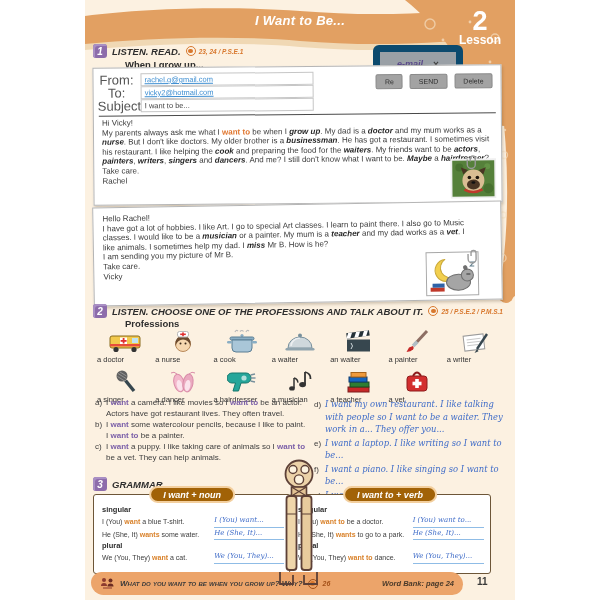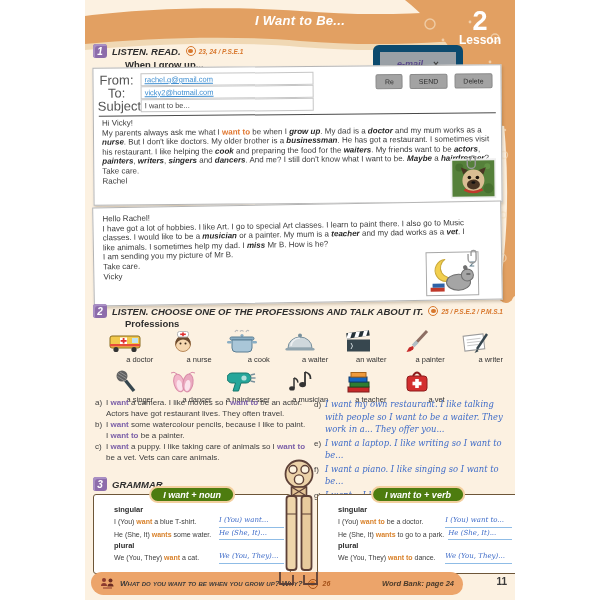--- a/index.html
+++ b/index.html
@@ -50,21 +50,21 @@
   .divider{position:absolute;top:47px;left:5px;right:5px;border-top:1.5px solid #4a4a4a}
   .mailbody{position:absolute;top:50px;left:8px;right:8px;font-size:8px;line-height:9.6px;color:#3d3d3d}
   .mailbody2{padding:6px 9px 0 9px;font-size:8px;line-height:9.6px;color:#3d3d3d}
   .b{font-weight:bold;font-style:italic;color:#262626}
   .hl{color:#e0762f;font-weight:bold}
   .photo{position:absolute;z-index:4}
 
   
   .pgrid{position:absolute;top:329px;left:12px;width:406px;display:grid;z-index:3;
          grid-template-columns:repeat(7,1fr);grid-row-gap:5px;grid-column-gap:2px}
-  .pcell{text-align:right}
+  .pcell{text-align:left}
   .picon{height:25px;display:flex;align-items:flex-end;justify-content:center}
   .plabel{font-size:7.5px;color:#333;margin-top:1px}
 
   
   .exwrap{position:absolute;top:398px;left:10px;width:410px;display:flex;gap:7px;z-index:3}
   .excol-l{width:212px}
   .excol-r{width:191px}
   .ex{position:relative;padding-left:11px;margin-bottom:1px}
   .exl{position:absolute;left:0;top:0;color:#3d3d3d}
   .excol-l .ex{font-size:8px;line-height:10.5px;color:#3d3d3d}
@@ -72,41 +72,41 @@
   .pv{color:#7b5fa8;font-weight:bold}
   .excol-r .ex{font-size:8.4px;line-height:12.5px}
   .excol-r .exl{font-size:8px;color:#3d3d3d;top:1px}
   .hw{font-family:"DejaVu Serif",serif;font-style:italic;color:#3f6cc8}
   .hw-ruled{background-image:repeating-linear-gradient(to bottom,transparent 0,transparent 11.4px,#93bce4 11.4px,#93bce4 12.5px)}
 
   
   .gbox{position:absolute;top:494px;height:78px;background:#fff;border:1.5px solid #6d5638;
         border-radius:3px;z-index:3}
   .gbox-l{left:8px;width:196px}
-  .gbox-r{left:232px;width:200px}
-  .gpill{position:absolute;top:-9px;left:50%;transform:translateX(-50%);background:#4d7c0f;
+  .gbox-r{left:204px;width:200px}
+  .gpill{position:absolute;top:-9px;left:50%;transform:translateX(-50%);background:#a16207;
          border:2px solid #f3cf9e;border-radius:10px;padding:1.5px 12px;color:#fff;
          font-weight:bold;font-style:italic;font-size:9px;white-space:nowrap}
-  .gcontent{padding:9px 6px 3px 20px}
+  .gcontent{padding:9px 6px 3px 8px}
   .gsec{font-weight:bold;font-size:7.5px;color:#2e2e2e;line-height:11px}
   .grow{display:flex;align-items:flex-end;line-height:11.5px}
   .gp{flex:1.55;font-size:7px;color:#3d3d3d;white-space:nowrap}
   .gh{flex:1;font-size:7px;border-bottom:1px solid #8fbce6;margin-left:4px;white-space:nowrap}
   .ow{color:#d9822b;font-weight:bold}
   .pin{position:absolute;left:192px;top:458px;z-index:5}
 
   
   .footbar{position:absolute;top:572px;left:6px;width:372px;height:23px;background:#eca46a;
            border-radius:12px 14px 12px 14px;display:flex;align-items:center;gap:5px;
            padding:0 9px;box-sizing:border-box;z-index:3}
   .fquestion{font-variant:small-caps;font-weight:bold;font-style:italic;font-size:8px;color:#3a3a3a;white-space:nowrap}
   .fref{font-size:7px;font-weight:bold;font-style:italic;color:#a35018}
   .fspacer{flex:1}
   .fwordbank{font-size:7.5px;font-style:italic;font-weight:bold;color:#4a3a2a;white-space:nowrap}
-  .pagenum{position:absolute;top:576px;left:392px;width:30px;text-align:right;
+  .pagenum{position:absolute;top:576px;left:392px;width:30px;text-align:left;
            font-weight:bold;font-size:10px;color:#3a3a3a;z-index:3}
 </style>
 </head>
 <body>
 
 <div class="sheet">
 
   <svg class="hdr-svg" width="430" height="320" viewBox="0 0 430 320">
     <path d="M0,22 C60,14 150,12 215,17 C290,23 360,20 430,10 L430,40 C360,50 290,53 215,47 C150,41 60,44 0,50 Z" fill="#f0d8b4"></path>
     <path d="M0,16 C60,8 150,6 215,11 C290,17 360,14 430,4 L430,34 C360,44 290,47 215,41 C150,35 60,38 0,44 Z" fill="#e2a062"></path>
@@ -401,21 +401,21 @@
       <div class="ex">
         <span class="exl">a)</span>
         <span><span>I </span><span class="pv">want</span><span> a camera. I like movies so I </span><span class="pv">want to</span><span> be an actor. Actors have got restaurant lives. They often travel.</span></span>
       </div>
       <div class="ex">
         <span class="exl">b)</span>
         <span><span>I </span><span class="pv">want</span><span> some watercolour pencils, because I like to paint. I </span><span class="pv">want to</span><span> be a painter.</span></span>
       </div>
       <div class="ex">
         <span class="exl">c)</span>
-        <span><span>I </span><span class="pv">want</span><span> a puppy. I like taking care of animals so I </span><span class="pv">want to</span><span> be a vet. Vets can care animals.</span></span>
+        <span><span>I </span><span class="pv">want</span><span> a puppy. I like taking care of animals so I </span><span class="pv">want to</span><span> be a vet. They can help animals.</span></span>
       </div>
     </div>
     <div class="excol-r">
       <div class="ex">
         <span class="exl">d)</span>
         <span class="hw hw-ruled">I want my own restaurant. I like talking with people so I want to be a waiter. They work in a... They offer you...</span>
       </div>
       <div class="ex">
         <span class="exl">e)</span>
         <span class="hw hw-ruled">I want a laptop. I like writing so I want to be...</span>

